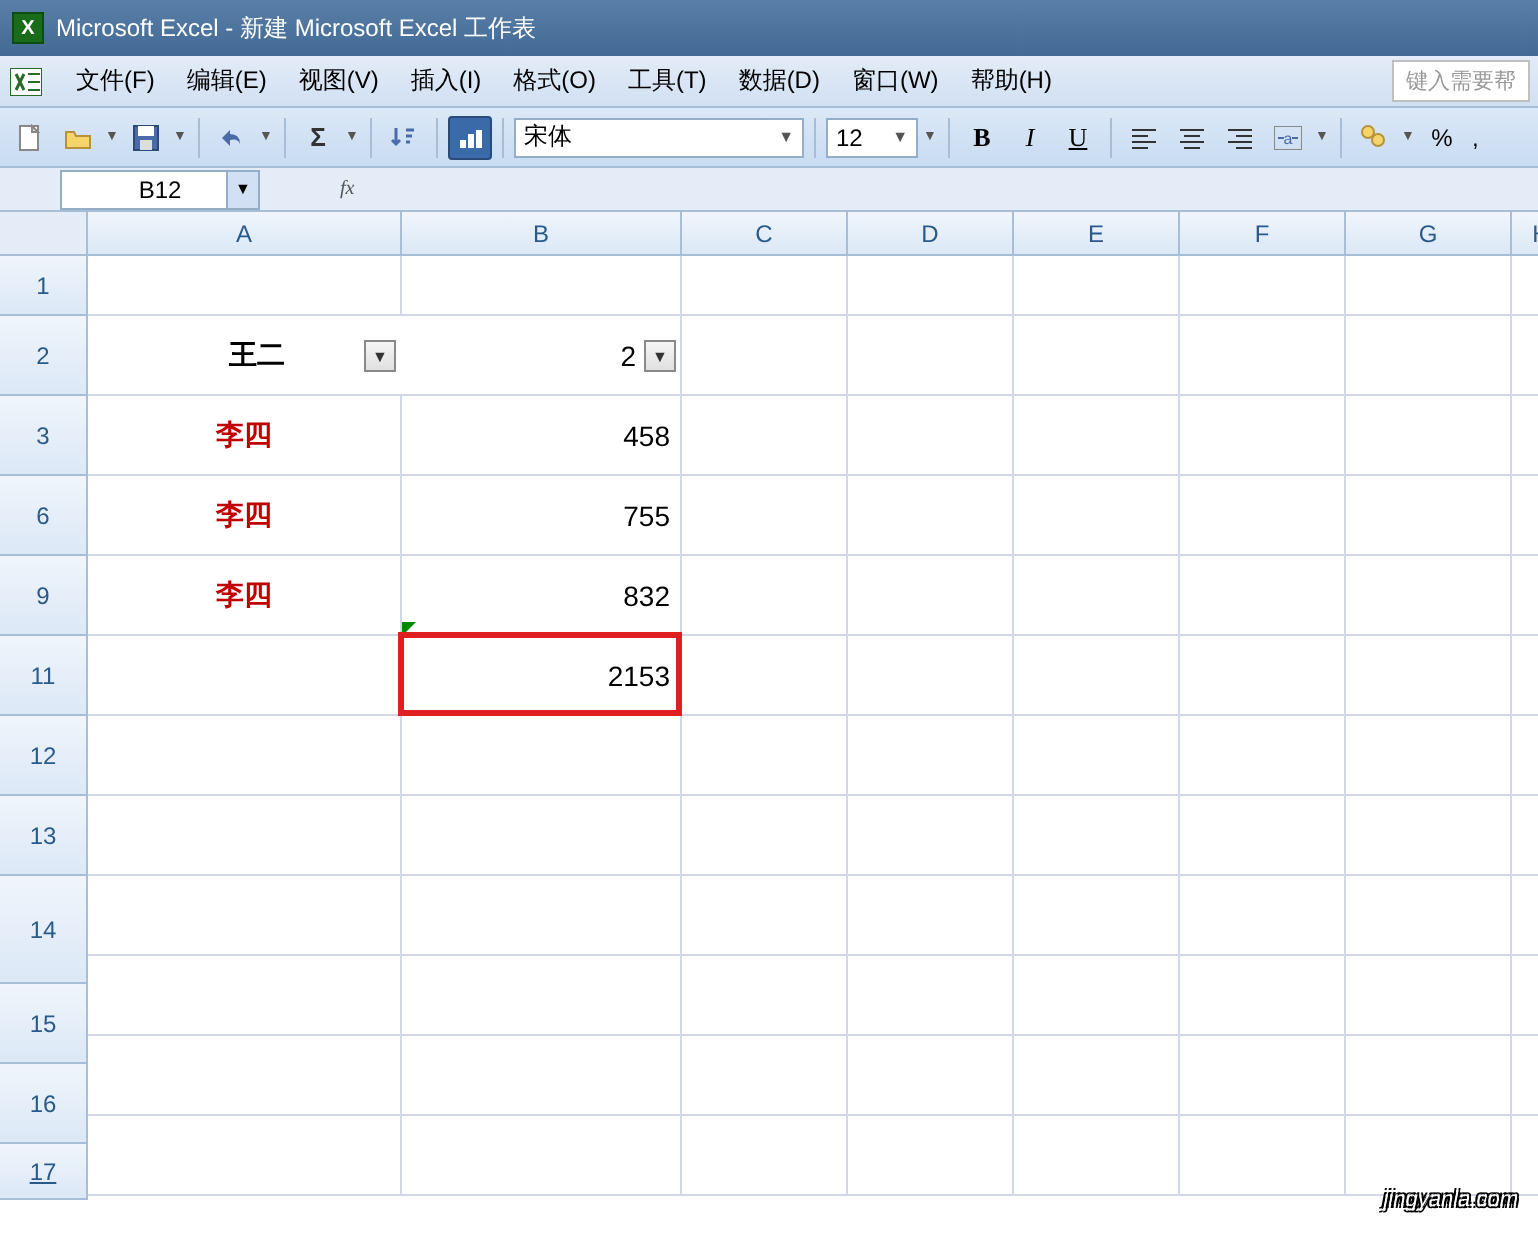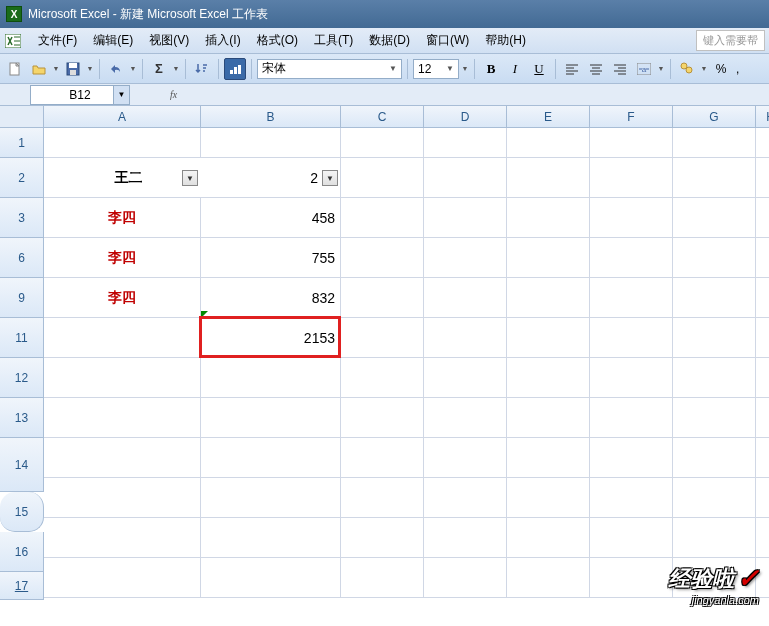--- a/index.html
+++ b/index.html
@@ -225,21 +225,21 @@
   <div class="row-headers" id="row-headers">
       <div class="row-header" style="height: 30px;">1</div>
       <div class="row-header" style="height: 40px;">2</div>
       <div class="row-header" style="height: 40px;">3</div>
       <div class="row-header" style="height: 40px;">6</div>
       <div class="row-header" style="height: 40px;">9</div>
       <div class="row-header" style="height: 40px;">11</div>
       <div class="row-header" style="height: 40px;">12</div>
       <div class="row-header" style="height: 40px;">13</div>
       <div class="row-header" style="height: 54px;">14</div>
-      <div class="row-header" style="height: 40px; border-radius: 15px;">15</div>
+      <div class="row-header" style="height: 40px;">15</div>
       <div class="row-header" style="height: 40px;">16</div>
       <div class="row-header" style="height: 28px; text-decoration: underline;">17</div>
     </div>
   <div class="cells" id="cells">
       <div class="cell" style="left: 0px; top: 0px; width: 157px; height: 30px;"></div>
       <div class="cell" style="left: 157px; top: 0px; width: 140px; height: 30px;"></div>
       <div class="cell" style="left: 297px; top: 0px; width: 83px; height: 30px;"></div>
       <div class="cell" style="left: 380px; top: 0px; width: 83px; height: 30px;"></div>
       <div class="cell" style="left: 463px; top: 0px; width: 83px; height: 30px;"></div>
       <div class="cell" style="left: 546px; top: 0px; width: 83px; height: 30px;"></div>
@@ -334,18 +334,14 @@
       <div class="cell" style="left: 629px; top: 430px; width: 83px; height: 40px;"></div>
       <div class="cell" style="left: 712px; top: 430px; width: 30px; height: 40px;"></div>
       <div class="filter-btn" style="left: 138px; top: 42px;">▼</div>
       <div class="filter-btn" style="left: 278px; top: 42px;">▼</div>
       <div class="green-tri" style="left: 157px; top: 183px;"></div>
       <div class="red-box" style="left: 155px; top: 188px; width: 142px; height: 42px;"></div>
     </div>
 </div>
 
 <div class="watermark">
-  <div class="wm-main">
-      <span>经验啦</span>
-      <span class="wm-check">✓</span>
-    </div>
   <div class="wm-url">jingyanla.com</div>
 </div>
 
 </body></html>

